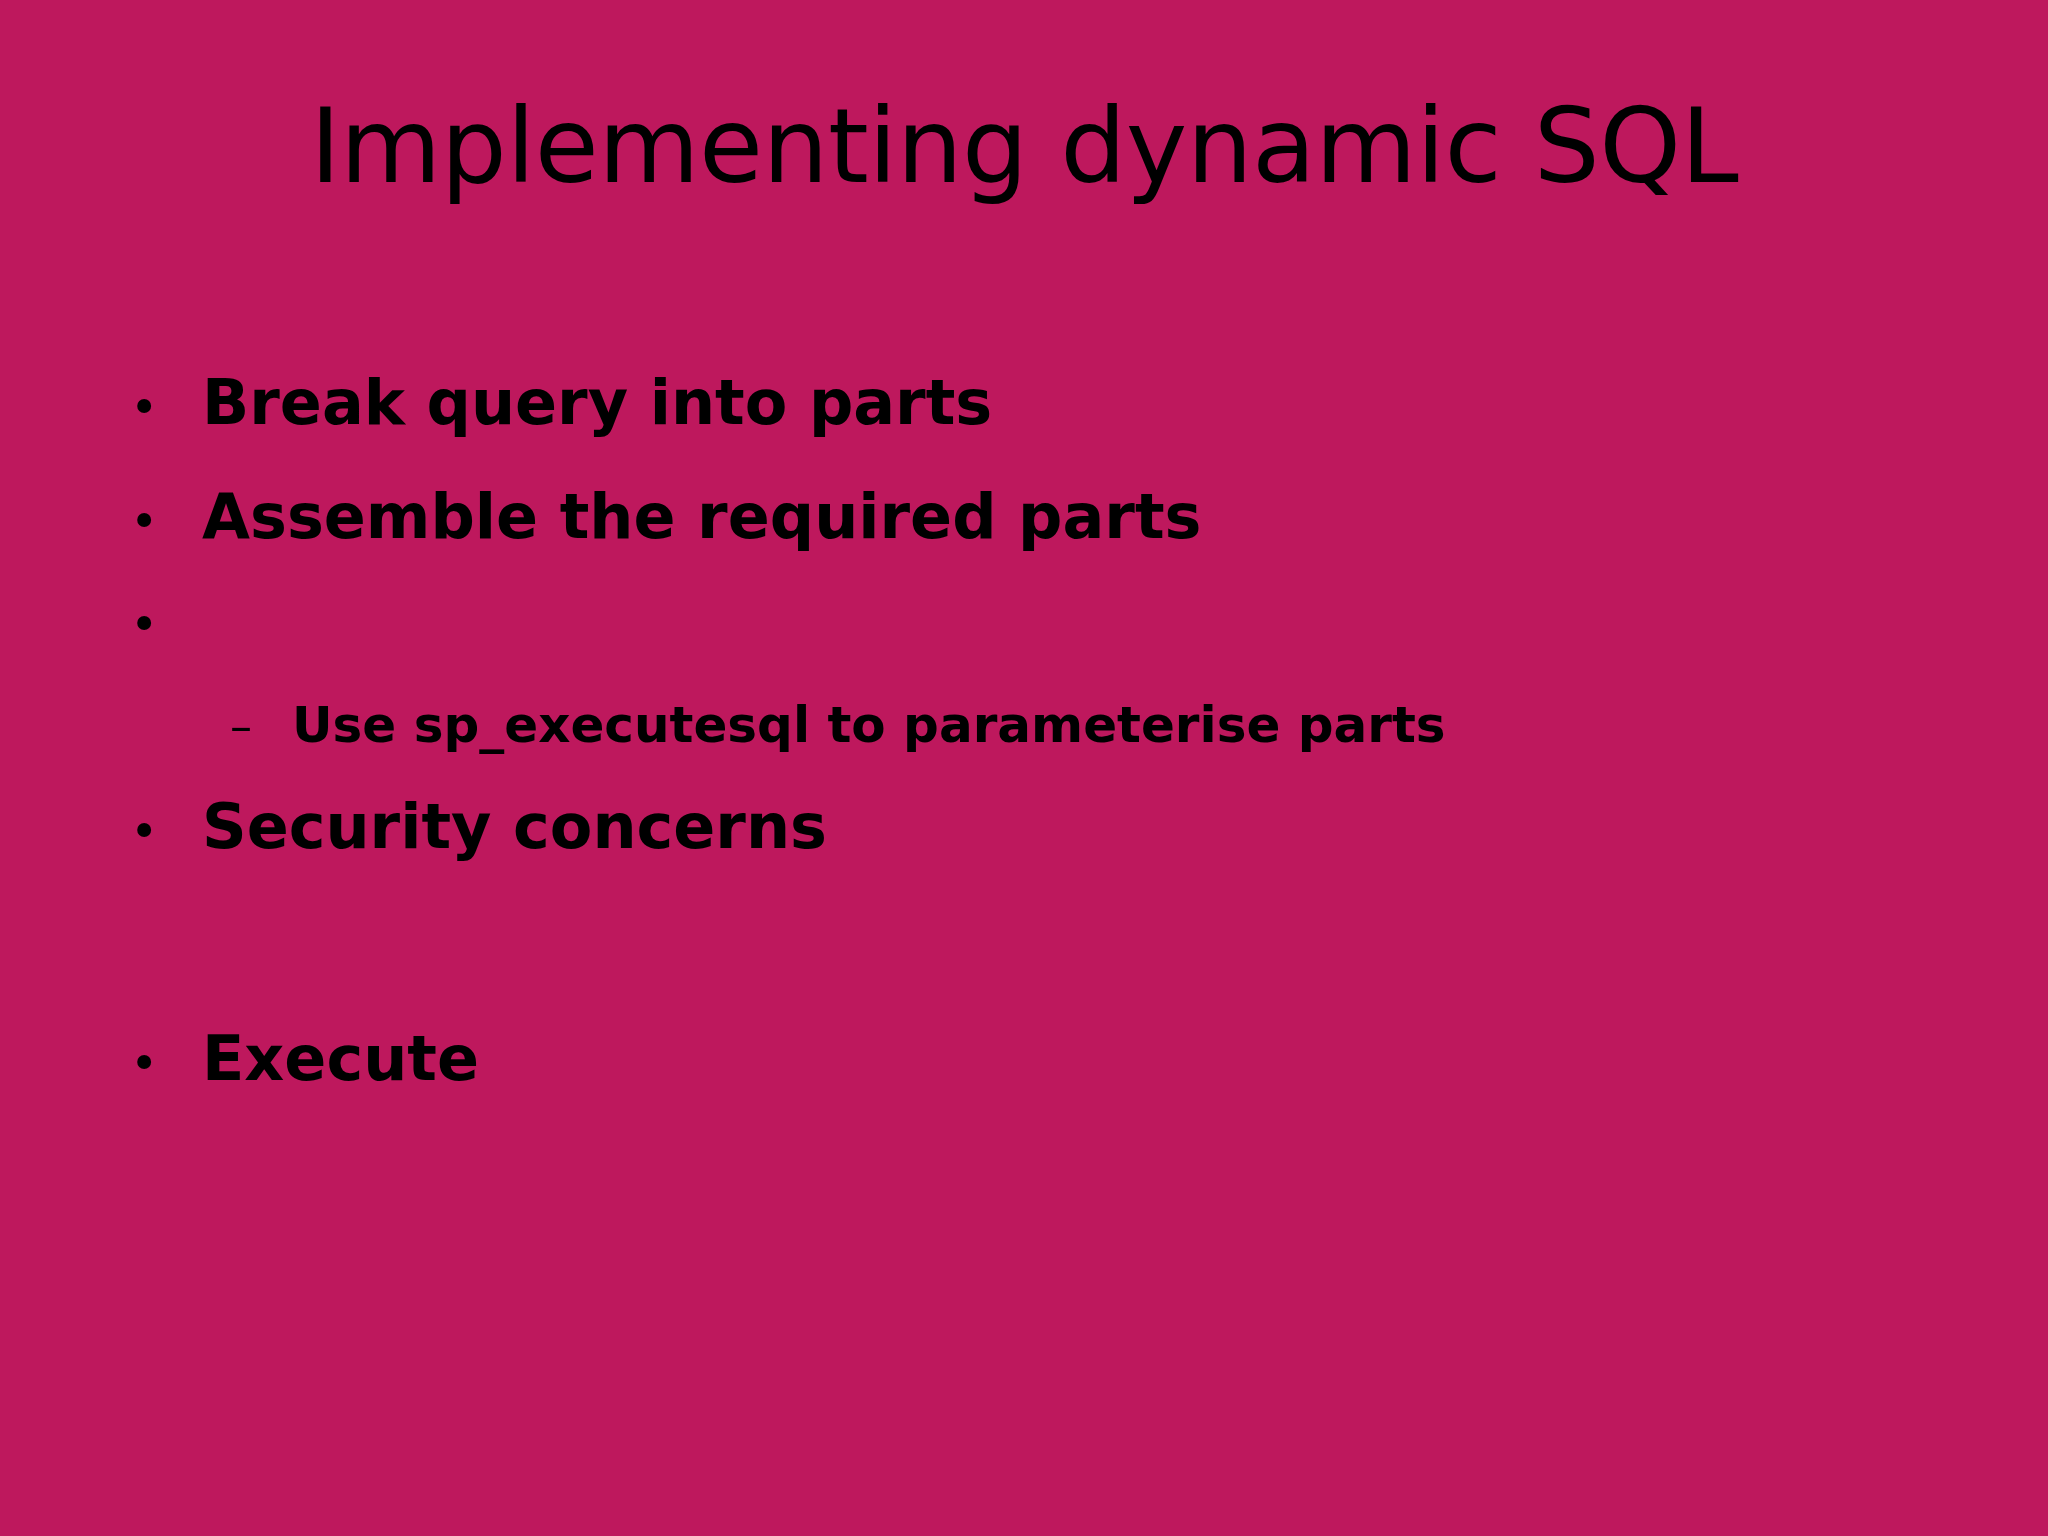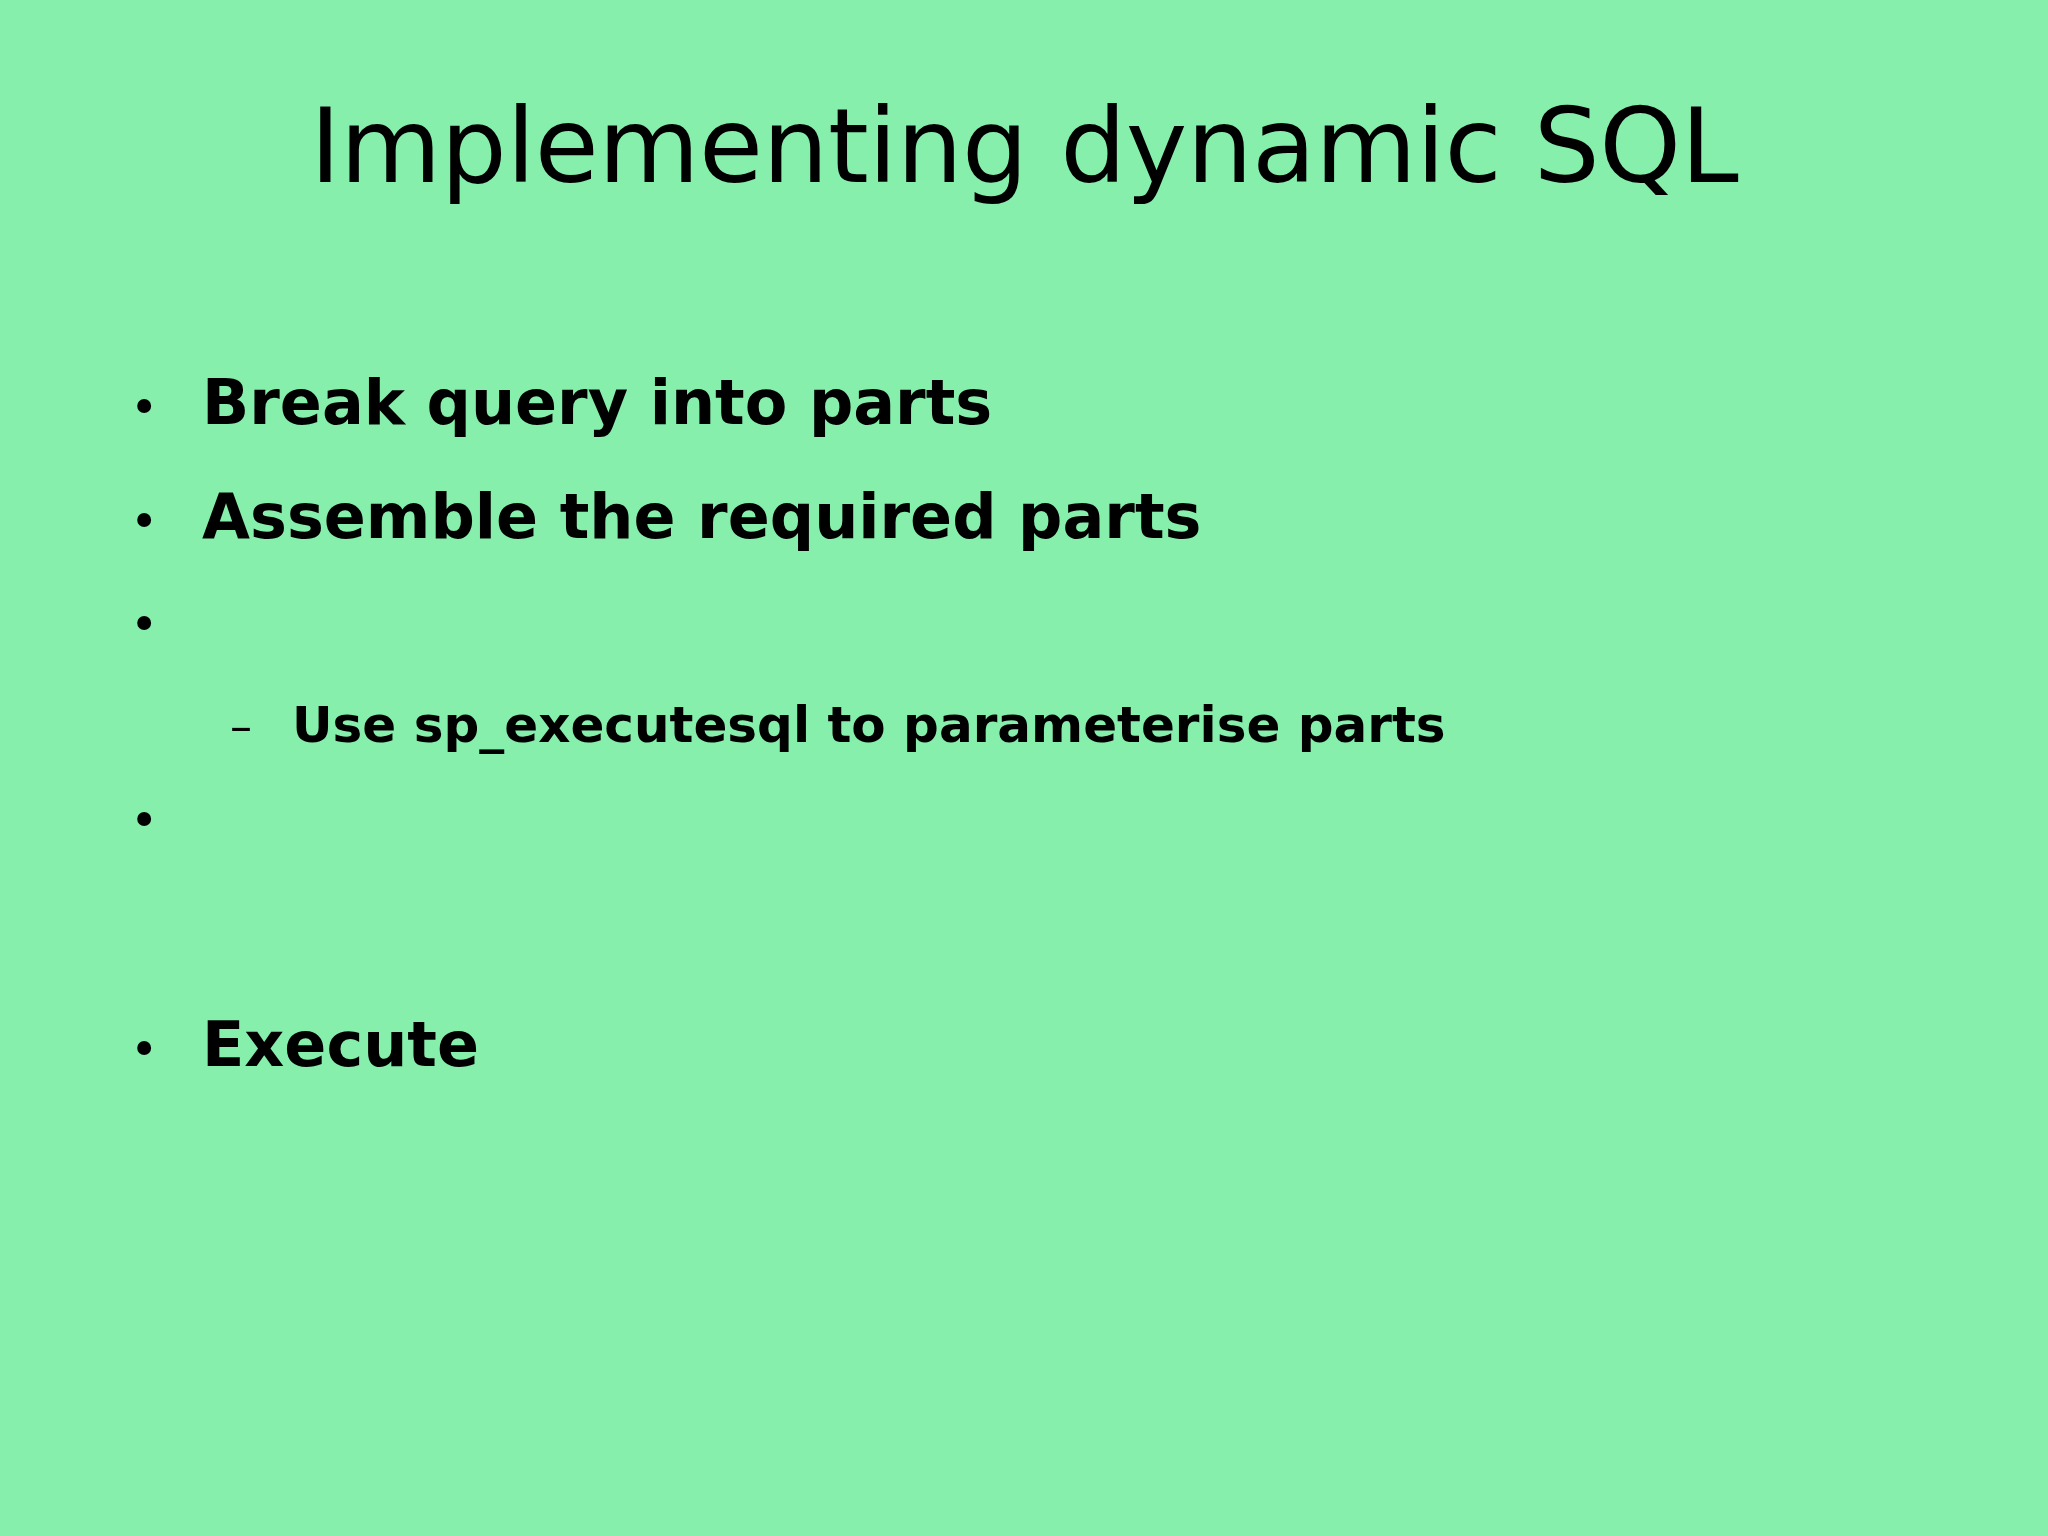--- a/index.html
+++ b/index.html
@@ -8,21 +8,21 @@
     padding: 0;
     background: #ffffff;
   }
   body {
     font-family: "DejaVu Sans", sans-serif;
   }
   .slide {
     position: relative;
     width: 2048px;
     height: 1536px;
-    background: #86efac;
+    background: #be185d;
     overflow: hidden;
     box-sizing: border-box;
   }
   .slide-title {
     position: absolute;
     left: 130px;
     top: 88px;
     width: 1788px;
     text-align: center;
     font-family: "DejaVu Sans", sans-serif;
@@ -104,20 +104,21 @@
       <span class="marker">•</span>
     </div>
 
     <div class="bullet-row level-2">
       <span class="marker">–</span>
       <span class="label">Use sp_executesql to parameterise parts</span>
     </div>
 
     <div class="bullet-row level-1">
       <span class="marker">•</span>
+      <span class="label">Security concerns</span>
     </div>
 
     <div class="spacer-row"></div>
 
     <div class="bullet-row level-1">
       <span class="marker">•</span>
       <span class="label">Execute</span>
     </div>
 
   </div>

